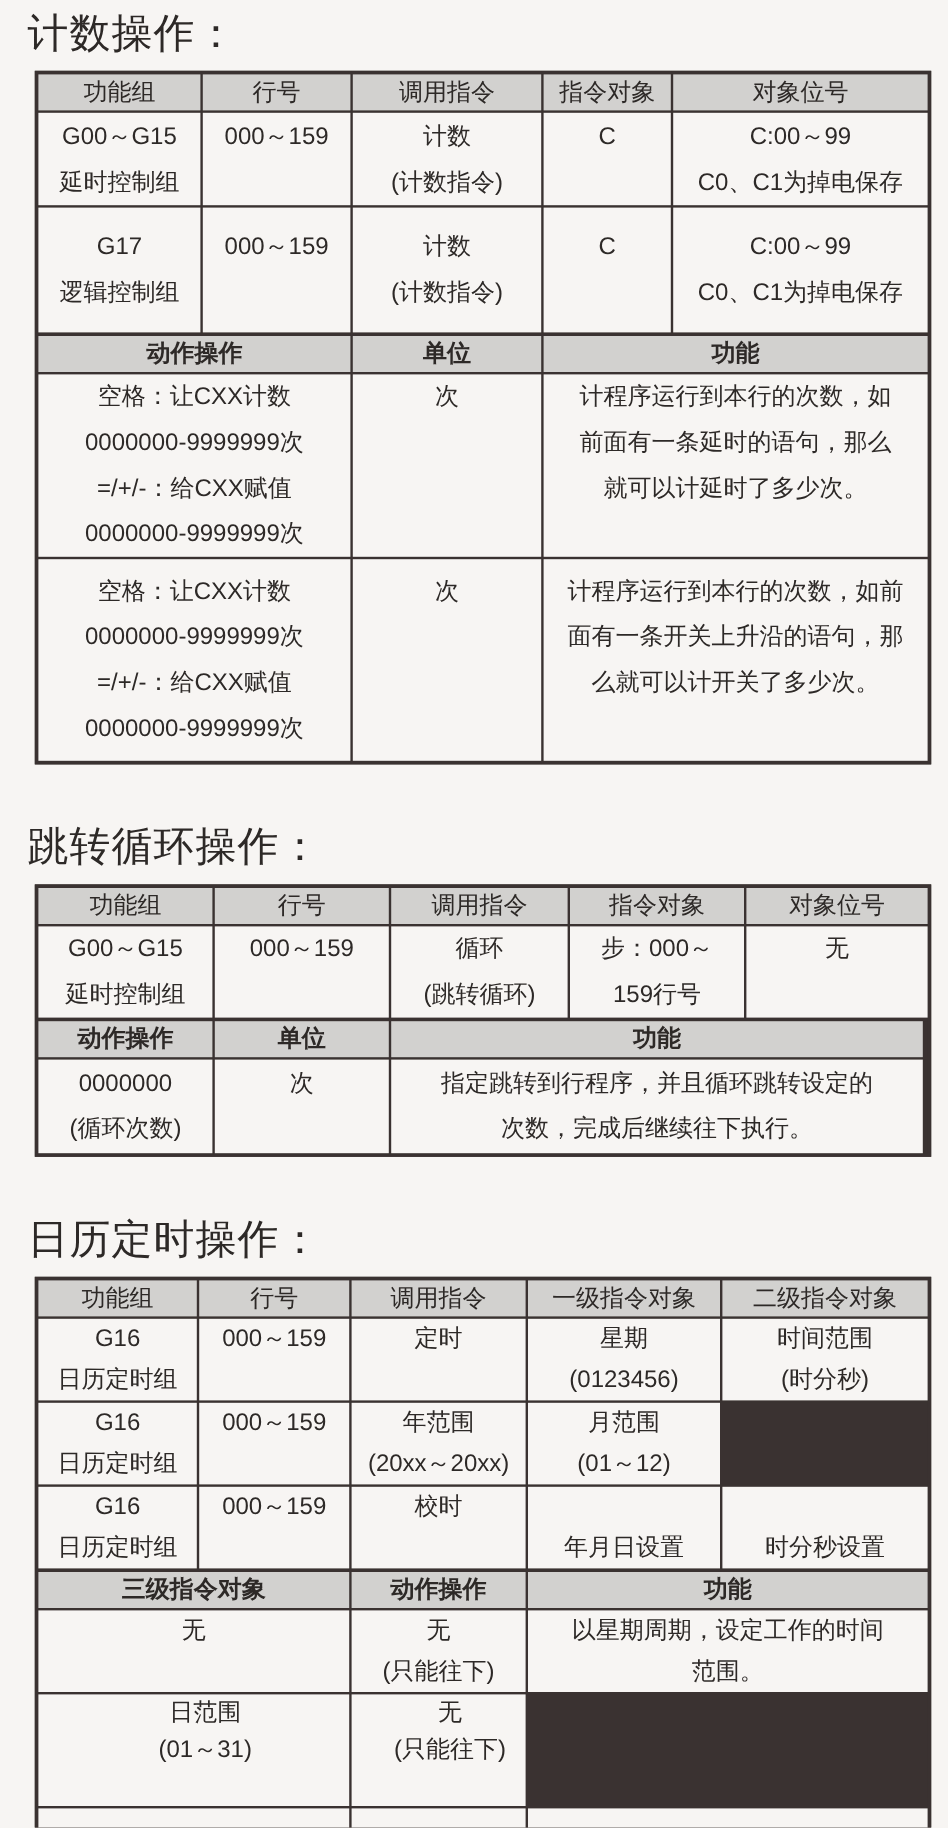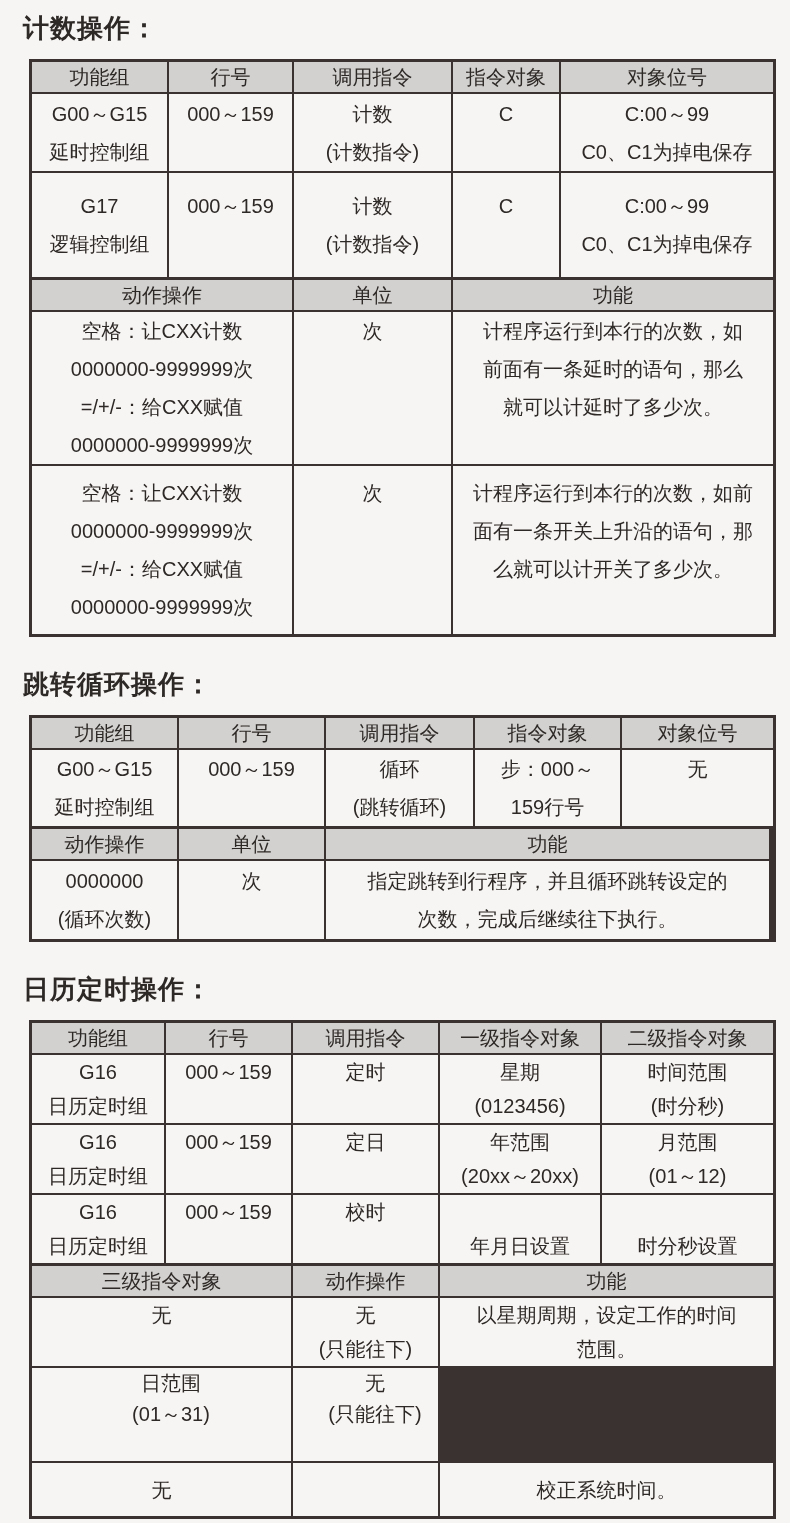--- a/index.html
+++ b/index.html
@@ -10,32 +10,32 @@
   }
   html,body{margin:0;padding:0;}
   body{
     width:790px;height:1523px;overflow:hidden;
     background:var(--page-bg);
     color:var(--text);
     font-family:"Liberation Sans","DejaVu Sans",sans-serif;
   }
   .page{padding-top:13px;}
   .sec-title{
-    font-size:26px;font-weight:700;letter-spacing:1px;
+    font-size:34px;font-weight:400;letter-spacing:1px;
     margin:0 0 16px 23px;line-height:30px;
   }
-  .sec + .sec .sec-title{margin-top:32px;}
+  .sec + .sec .sec-title{margin-top:54px;}
   .tbl{
     margin-left:29px;width:741px;
     border:3px solid var(--border);
     background:var(--border);
     display:flex;flex-direction:column;gap:2px;justify-content:center;
   }
   .band{display:grid;gap:2px;background:var(--border);}
-  .bsep{margin-top:1px;}
+  .bsep{margin-top:1px;font-weight:bold;}
   
   .g1a{grid-template-columns:135px 123px 157px 106px 212px;}
   .g1b{grid-template-columns:260px 157px 320px;}
   .g2a{grid-template-columns:145px 145px 147px 145px 151px;}
   .g2b{grid-template-columns:145px 145px 443px;}
   .g3a{grid-template-columns:132px 125px 145px 160px 171px;}
   .g3b{grid-template-columns:259px 145px 333px;}
   .cell{
     background:var(--page-bg);
     display:flex;flex-direction:column;
@@ -313,24 +313,20 @@
       <div class="band g3a r66">
         <div class="cell">
           <div class="ln">G16</div>
           <div class="ln">日历定时组</div>
         </div>
         <div class="cell">
           <div class="ln">000～159</div>
           <div class="ln"></div>
         </div>
         <div class="cell">
-          <div class="ln">定日</div>
-          <div class="ln"></div>
-        </div>
-        <div class="cell">
           <div class="ln">年范围</div>
           <div class="ln">(20xx～20xx)</div>
         </div>
         <div class="cell">
           <div class="ln">月范围</div>
           <div class="ln">(01～12)</div>
         </div>
       </div>
 
       <div class="band g3a r66">

